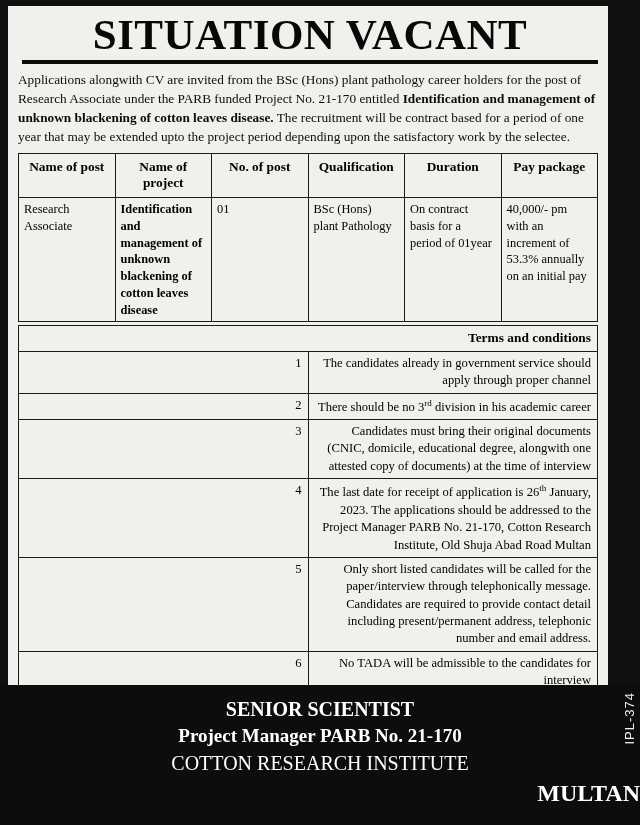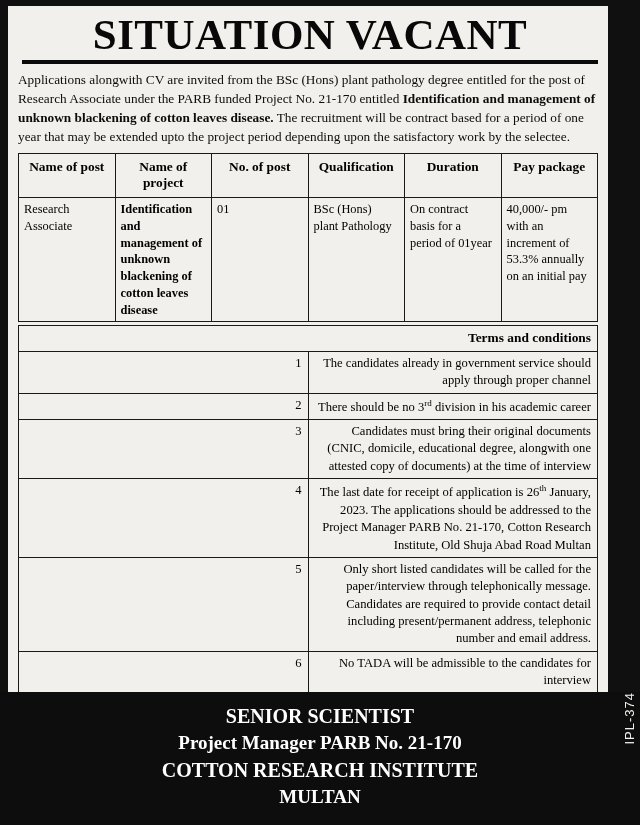--- a/index.html
+++ b/index.html
@@ -119,22 +119,22 @@
     bottom: 0;
     background: #0e0d0d;
     color: #ffffff;
     text-align: center;
     padding: 10px 0 14px 0;
     font-family: "Liberation Serif", serif;
   }
   .f1 { font-size: 24px; font-weight: bold; letter-spacing: 0.3px; line-height: 1.3; }
   .f2 { font-size: 20px; font-weight: bold; line-height: 1.4; }
   .f3 { font-size: 19px; font-weight: bold; line-height: 1.4; }
-  .f4 { font-size: 20px; font-weight: bold; line-height: 1.4; }
-  .f5 { font-size: 19px; font-weight: bold; line-height: 1.4; }
+  .f4 { font-size: 20px; font-weight: normal; line-height: 1.4; }
+  .f5 { font-size: 24px; font-weight: bold; line-height: 1.4; text-align: right; }
 
   .side-code {
     position: absolute;
     right: 2px;
     bottom: 80px;
     width: 16px;
     color: #f4f2ee;
     font-size: 13px;
     font-family: "Liberation Sans", sans-serif;
     letter-spacing: 1px;
@@ -149,21 +149,21 @@
 
 <div class="page">
   <div class="inner">
 
     <div class="header-band">
       <div class="title">SITUATION VACANT</div>
       <div class="title-rule"></div>
     </div>
 
     <div class="intro">
-      <span>Applications alongwith CV are invited from the BSc (Hons) plant pathology degree entitled for</span>
+      <span>Applications alongwith CV are invited from the BSc (Hons) plant pathology career holders for</span>
       <span>the post of Research Associate under the PARB funded Project No. 21-170 entitled</span>
       <b>Identification and management of unknown blackening of cotton leaves disease.</b><span> The</span>
       <span>recruitment will be contract based for a period of one year that may be extended upto the project</span>
       <span>period depending upon the satisfactory work by the selectee.</span>
     </div>
 
     <table class="main">
       <thead>
         <tr>
           <th>Name of post</th>

